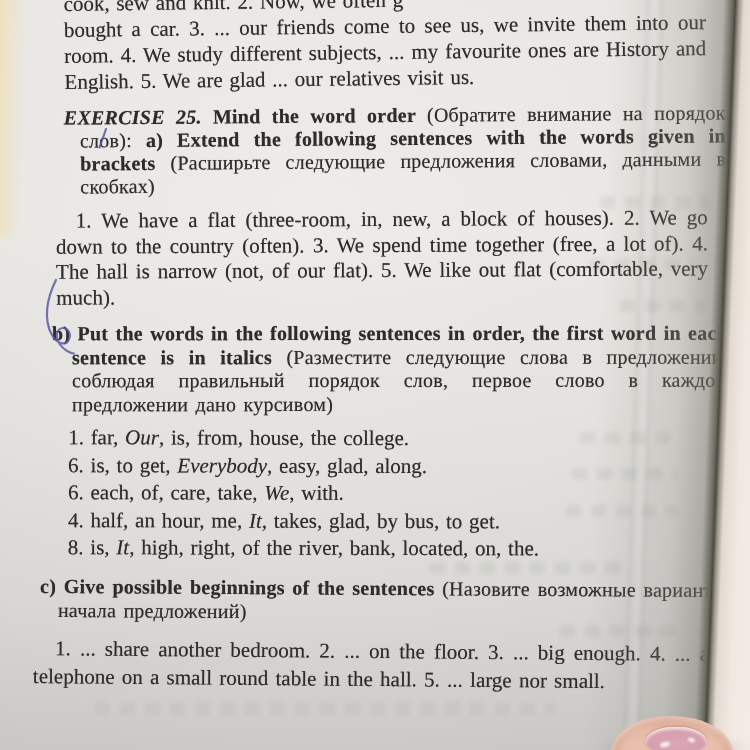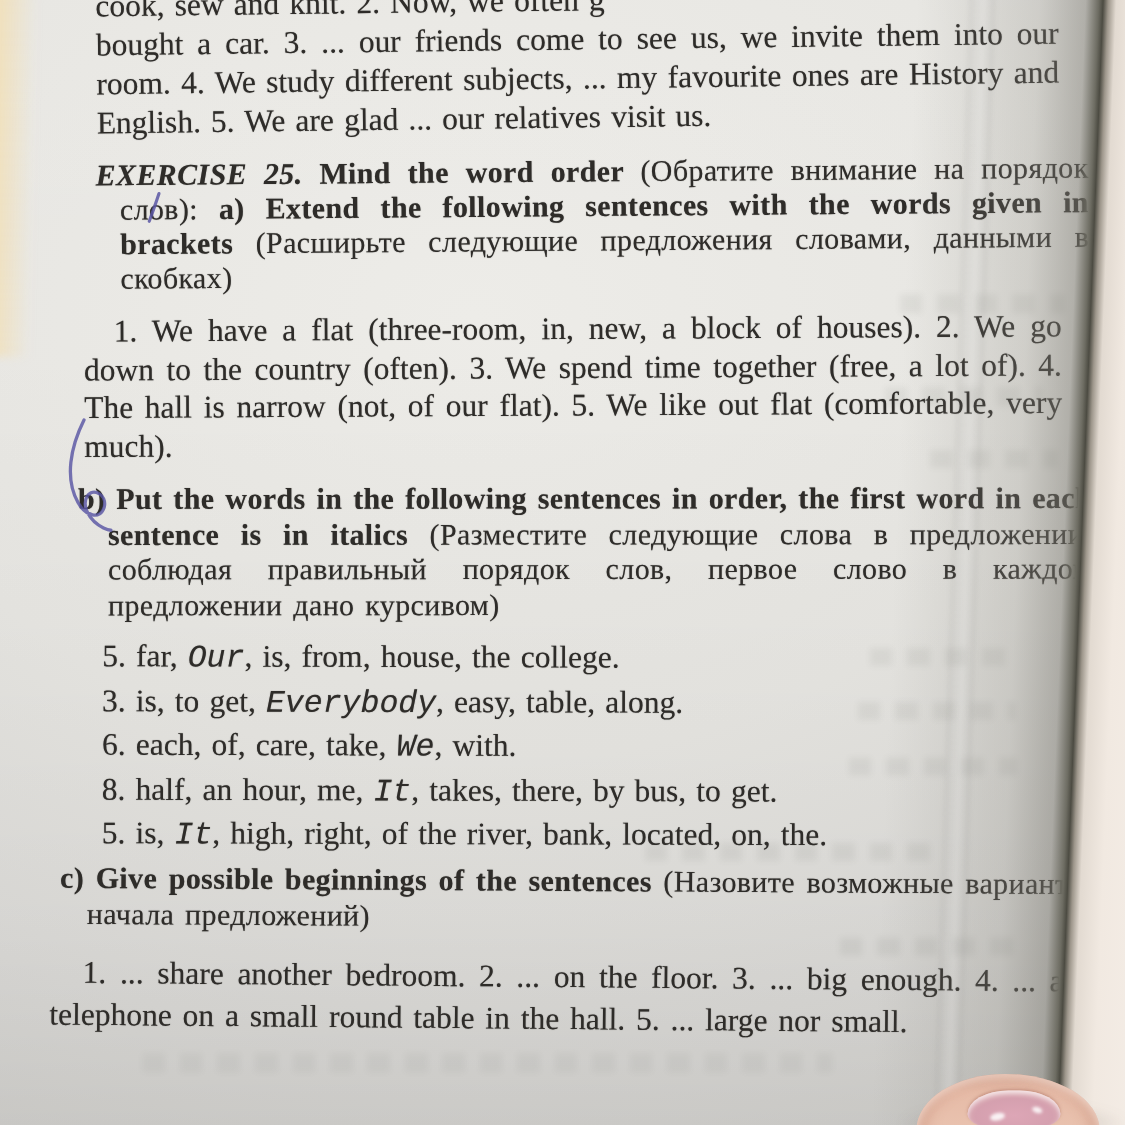--- a/index.html
+++ b/index.html
@@ -28,21 +28,21 @@
   }
   
   .ghost{
     position:absolute;opacity:.11;filter:blur(2.2px);
     background:repeating-linear-gradient(90deg, rgba(62,66,58,.6) 0 15px, rgba(62,66,58,0) 15px 25px);
   }
   
   .tblock{position:absolute;color:#2e2c29;text-shadow:0 0 .7px rgba(46,44,41,.55);}
   .justify{text-align:justify;}
   .seg-bold{font-weight:bold;}
-  .seg-italic{font-style:italic;font-family:Liberation Mono, monospace;}
+  .seg-italic{font-style:italic;}
   .seg-bold-italic{font-weight:bold;font-style:italic;}
   .top-block{left:64px;top:-13px;width:642px;font-size:21px;line-height:26px;word-spacing:1.5px;transform:rotate(-.7deg);}
   .clipped-line{white-space:nowrap;overflow:hidden;}
   .ex-heading{left:64px;top:104px;width:646px;font-size:20px;line-height:23px;word-spacing:2px;letter-spacing:.25px;
               padding-left:16px;text-indent:-16px;transform:rotate(-.45deg);}
   .part-a{left:56px;top:207px;width:652px;font-size:21px;line-height:25.5px;word-spacing:2px;text-indent:20px;transform:rotate(-.3deg);}
   .b-heading{left:52px;top:322px;width:656px;font-size:20px;line-height:23.5px;word-spacing:2px;letter-spacing:.25px;
              padding-left:20px;text-indent:-20px;transform:rotate(-.05deg);}
   .b-list{left:68px;top:425px;width:642px;font-size:21px;line-height:27.5px;word-spacing:1.5px;transform:rotate(.15deg);}
   .c-heading{left:40px;top:576px;width:668px;font-size:20px;line-height:24px;word-spacing:2px;letter-spacing:.25px;
@@ -102,25 +102,25 @@
     <div class="justify">bought a car. 3. ... our friends come to see us, we invite them into our room. 4. We study different subjects, ... my favourite ones are History and English. 5. We are glad ... our relatives visit us.</div>
   </div>
 
   <div class="tblock ex-heading justify"><span class="seg-bold-italic">EXERCISE 25.</span><span class="seg-bold"> Mind the word order </span><span>(Обратите внимание на порядок слов): </span><span class="seg-bold">a) Extend the following sentences with the words given in brackets </span><span>(Расширьте следующие предложения словами, данными в скобках)</span></div>
 
   <div class="tblock part-a justify">1. We have a flat (three-room, in, new, a block of houses). 2. We go down to the country (often). 3. We spend time together (free, a lot of). 4. The hall is narrow (not, of our flat). 5. We like out flat (comfortable, very much).</div>
 
   <div class="tblock b-heading justify"><span class="seg-bold">b) Put the words in the following sentences in order, the first word in each sentence is in italics </span><span>(Разместите следующие слова в предложении, соблюдая правильный порядок слов, первое слово в каждом предложении дано курсивом)</span></div>
 
   <div class="tblock b-list">
-    <div><span>5. far, </span><span class="seg-italic">Our</span><span>, is, from, house, the college.</span></div>
-    <div><span>3. is, to get, </span><span class="seg-italic">Everybody</span><span>, easy, table, along.</span></div>
+    <div><span>1. far, </span><span class="seg-italic">Our</span><span>, is, from, house, the college.</span></div>
+    <div><span>6. is, to get, </span><span class="seg-italic">Everybody</span><span>, easy, glad, along.</span></div>
     <div><span>6. each, of, care, take, </span><span class="seg-italic">We</span><span>, with.</span></div>
-    <div><span>8. half, an hour, me, </span><span class="seg-italic">It</span><span>, takes, there, by bus, to get.</span></div>
-    <div><span>5. is, </span><span class="seg-italic">It</span><span>, high, right, of the river, bank, located, on, the.</span></div>
+    <div><span>4. half, an hour, me, </span><span class="seg-italic">It</span><span>, takes, glad, by bus, to get.</span></div>
+    <div><span>8. is, </span><span class="seg-italic">It</span><span>, high, right, of the river, bank, located, on, the.</span></div>
   </div>
 
   <div class="tblock c-heading justify"><span class="seg-bold">c) Give possible beginnings of the sentences </span><span>(Назовите возможные варианты начала предложений)</span></div>
 
   <div class="tblock c-items justify">1. ... share another bedroom. 2. ... on the floor. 3. ... big enough. 4. ... a telephone on a small round table in the hall. 5. ... large nor small.</div>
 
   <svg class="pen-svg" width="750" height="750" viewBox="0 0 750 750">
     <path d="M106,129 C104,135 102,141 99.5,147.5" fill="none" stroke="#5956a3" stroke-width="2.1" stroke-linecap="round" opacity=".85"></path>
     <path d="M56,280 C47,298 43,319 52,335 C57,344 67,347 69.5,338 C71.5,330 62,324.5 58,331 C54.5,337 59,347 69,352 C71,353 73,353.5 74,353.5" fill="none" stroke="#5956a3" stroke-width="2.2" stroke-linecap="round" opacity=".82"></path>
   </svg>

